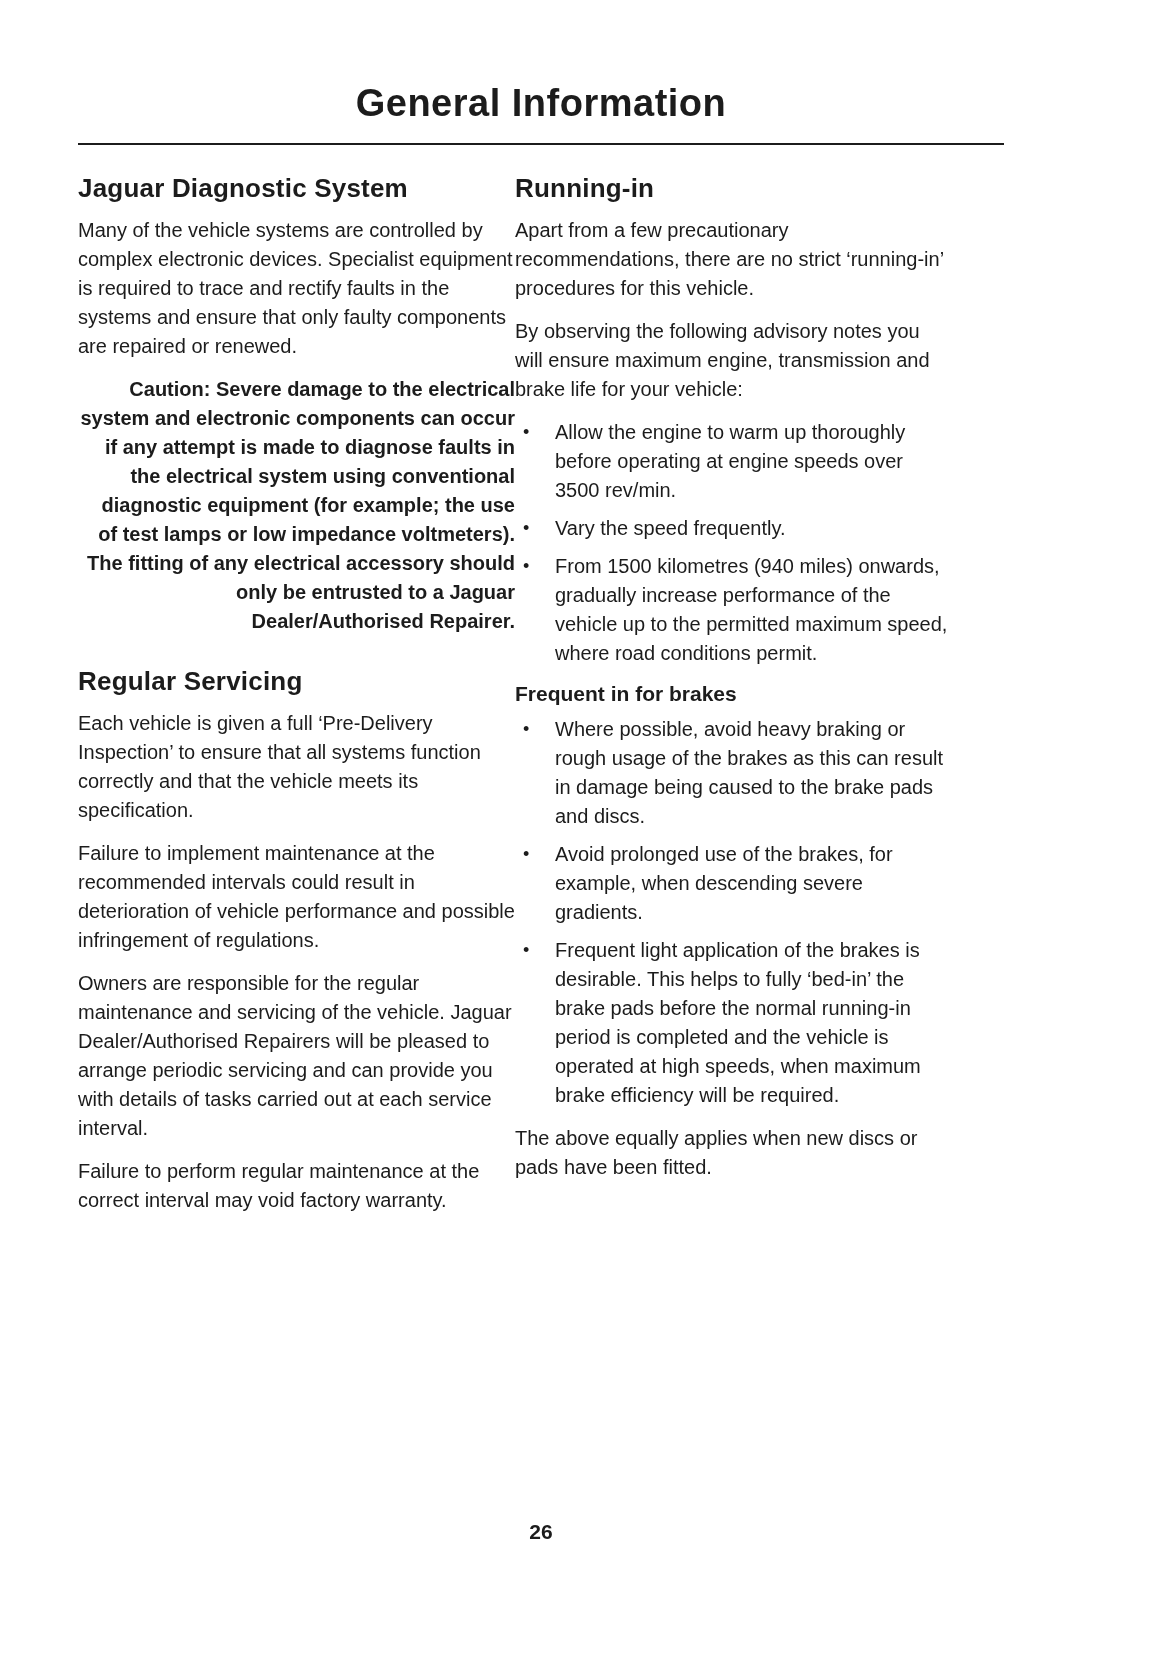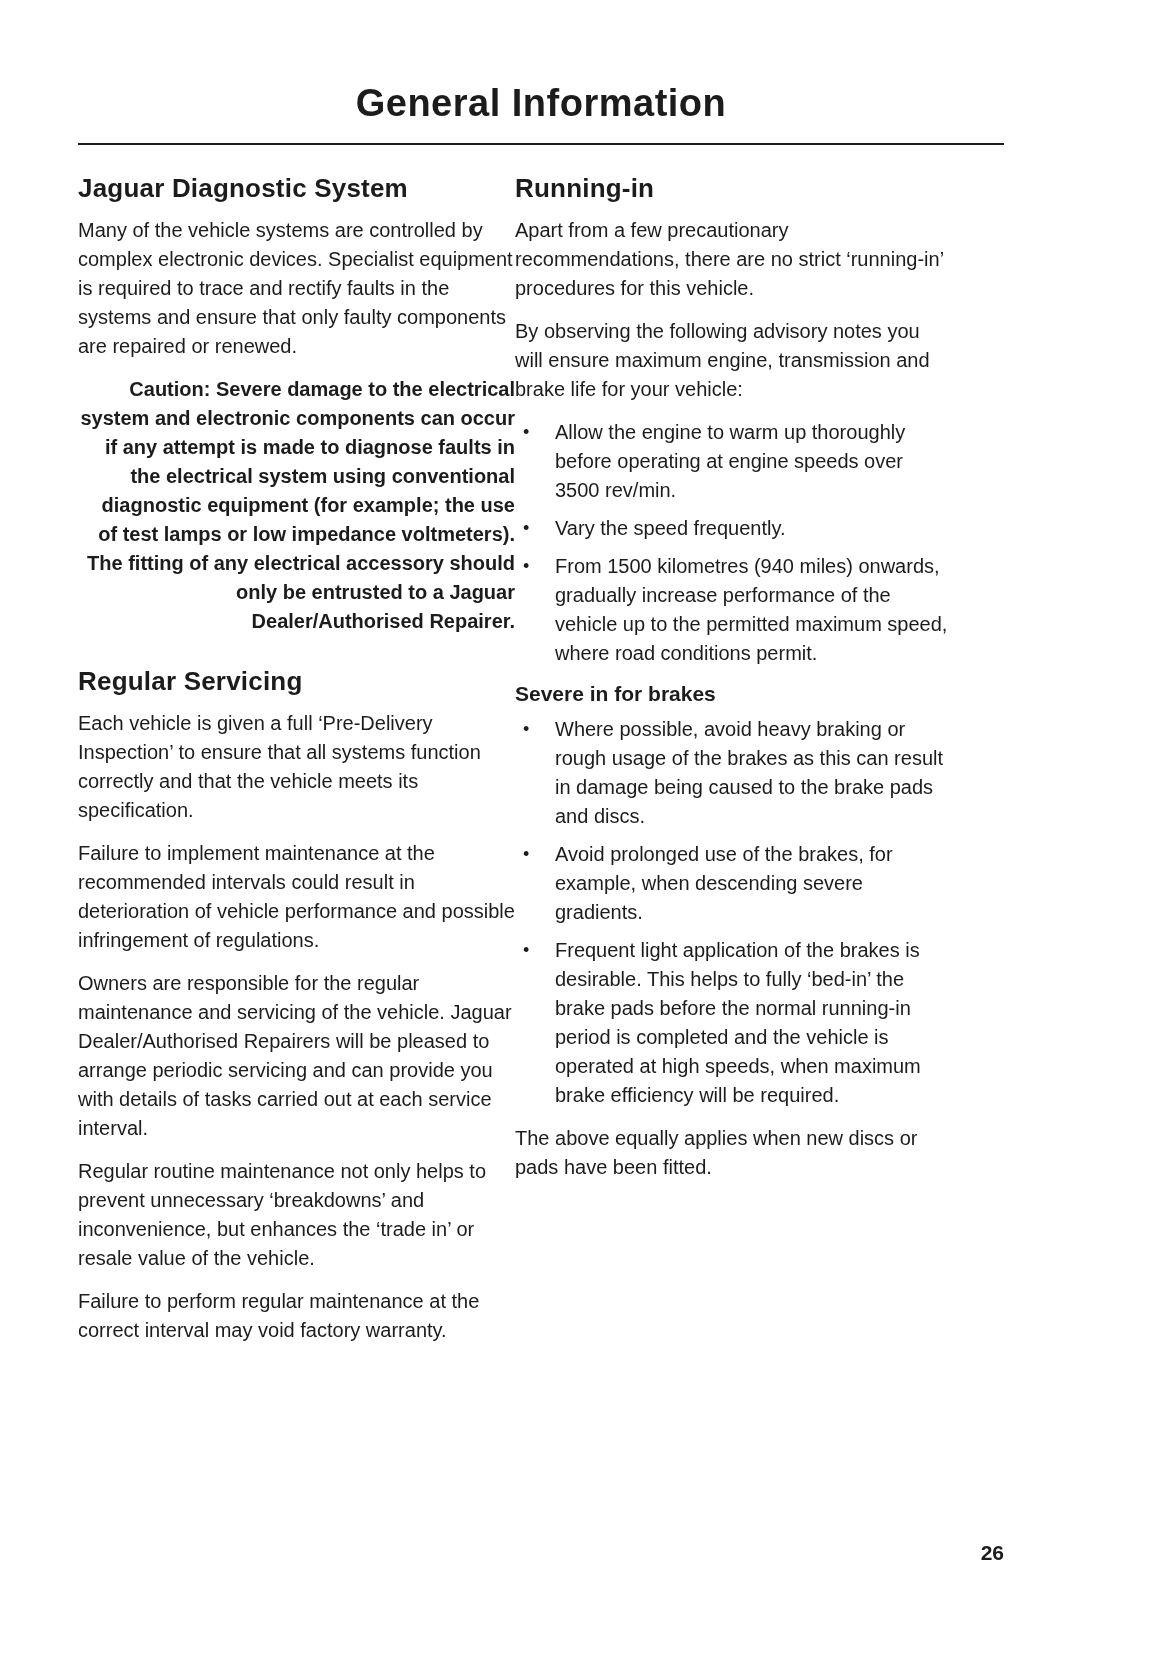--- a/index.html
+++ b/index.html
@@ -75,23 +75,23 @@
   }
   ul.bullet-list .bullet-marker {
     position: absolute;
     left: 8px;
     top: 0;
     font-size: 18px;
   }
   .page-footer {
     position: absolute;
     left: 78px;
-    bottom: 88px;
+    bottom: 109px;
     width: 926px;
-    text-align: right;
+    text-align: center;
   }
   .page-number {
     font-size: 21px;
     font-weight: bold;
   }
 </style>
 </head>
 <body>
 
 <div class="page">
@@ -104,21 +104,20 @@
 
       <section class="col">
         <h2 class="section-heading">Jaguar Diagnostic System</h2>
         <p class="body-text">Many of the vehicle systems are controlled by complex electronic devices. Specialist equipment is required to trace and rectify faults in the systems and ensure that only faulty components are repaired or renewed.</p>
         <p class="body-text bold">Caution: Severe damage to the electrical system and electronic components can occur if any attempt is made to diagnose faults in the electrical system using conventional diagnostic equipment (for example; the use of test lamps or low impedance voltmeters). The fitting of any electrical accessory should only be entrusted to a Jaguar Dealer/Authorised Repairer.</p>
 
         <h2 class="section-heading spaced">Regular Servicing</h2>
         <p class="body-text">Each vehicle is given a full ‘Pre-Delivery Inspection’ to ensure that all systems function correctly and that the vehicle meets its specification.</p>
         <p class="body-text">Failure to implement maintenance at the recommended intervals could result in deterioration of vehicle performance and possible infringement of regulations.</p>
         <p class="body-text">Owners are responsible for the regular maintenance and servicing of the vehicle. Jaguar Dealer/Authorised Repairers will be pleased to arrange periodic servicing and can provide you with details of tasks carried out at each service interval.</p>
-        <p class="body-text">Regular routine maintenance not only helps to prevent unnecessary ‘breakdowns’ and inconvenience, but enhances the ‘trade in’ or resale value of the vehicle.</p>
         <p class="body-text">Failure to perform regular maintenance at the correct interval may void factory warranty.</p>
       </section>
 
       <section class="col">
         <h2 class="section-heading">Running-in</h2>
         <p class="body-text">Apart from a few precautionary recommendations, there are no strict ‘running-in’ procedures for this vehicle.</p>
         <p class="body-text">By observing the following advisory notes you will ensure maximum engine, transmission and brake life for your vehicle:</p>
 
         <ul class="bullet-list">
           <li>
@@ -128,21 +127,21 @@
           <li>
             <span class="bullet-marker">•</span>
             <span>Vary the speed frequently.</span>
           </li>
           <li>
             <span class="bullet-marker">•</span>
             <span>From 1500 kilometres (940 miles) onwards, gradually increase performance of the vehicle up to the permitted maximum speed, where road conditions permit.</span>
           </li>
         </ul>
 
-        <h3 class="sub-heading">Severe in for brakes</h3>
+        <h3 class="sub-heading">Frequent in for brakes</h3>
 
         <ul class="bullet-list">
           <li>
             <span class="bullet-marker">•</span>
             <span>Where possible, avoid heavy braking or rough usage of the brakes as this can result in damage being caused to the brake pads and discs.</span>
           </li>
           <li>
             <span class="bullet-marker">•</span>
             <span>Avoid prolonged use of the brakes, for example, when descending severe gradients.</span>
           </li>

